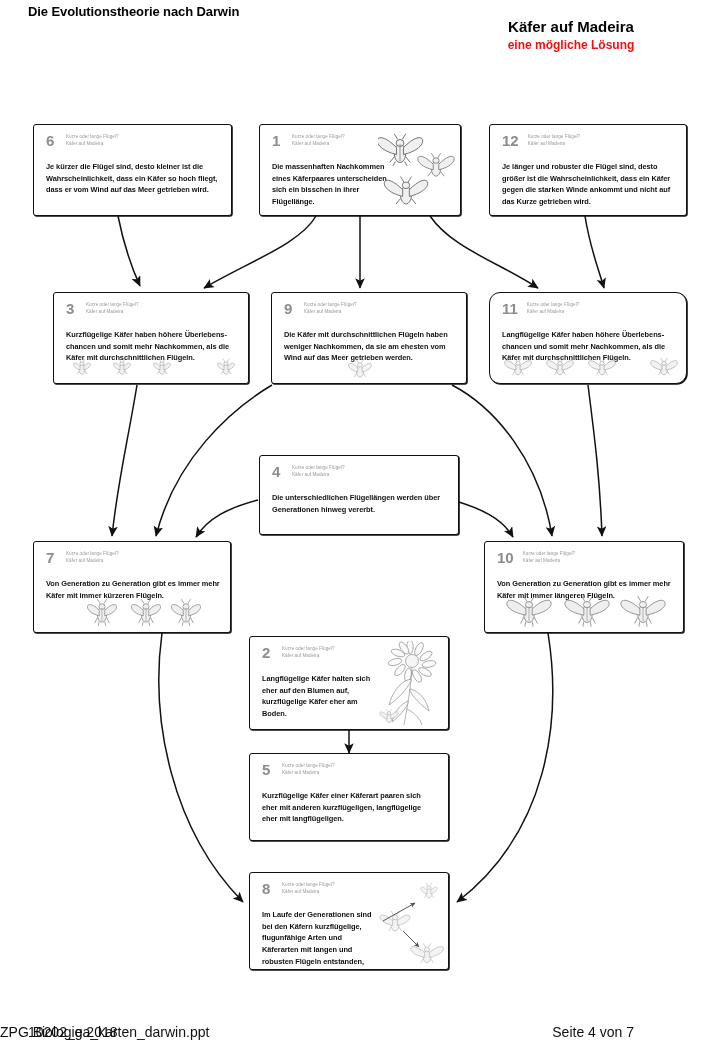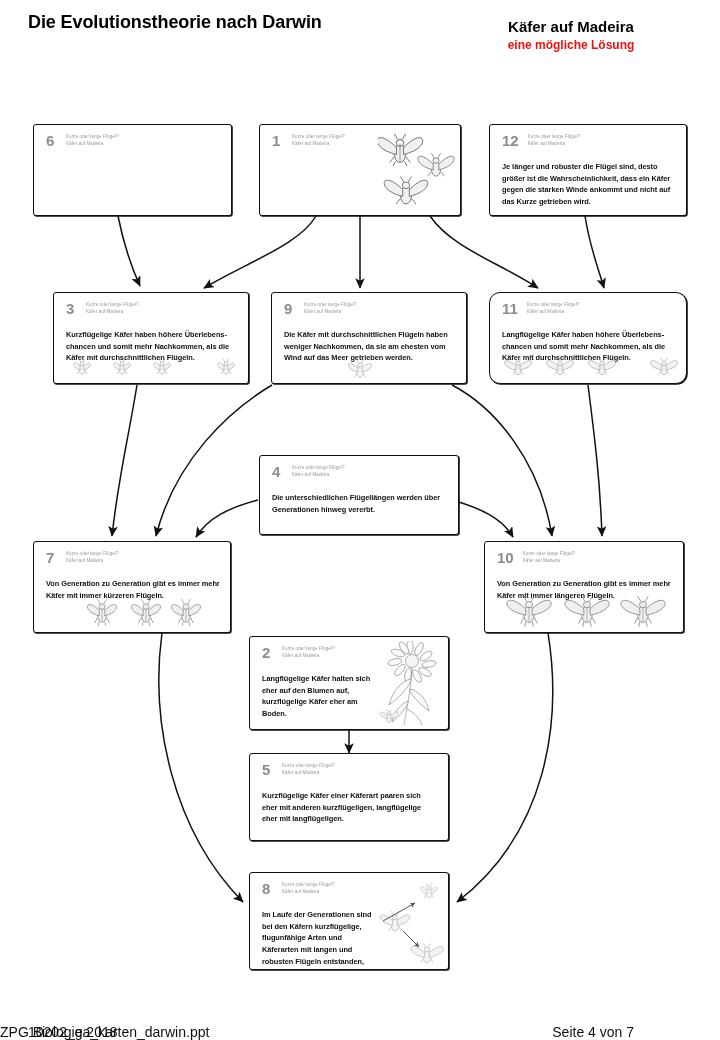--- a/index.html
+++ b/index.html
@@ -5,22 +5,22 @@
   html,body{margin:0;padding:0;}
   body{
     width:720px;height:1040px;background:#ffffff;
     font-family:"Liberation Sans", sans-serif;
     color:#1a1a1a;position:relative;overflow:hidden;
   }
   .page{position:relative;width:720px;height:1040px;}
 
   
   .hdr-left{
-    position:absolute;left:28px;top:12px;
-    font-size:18px;font-weight:bold;letter-spacing:-0.1px;color:#000;
+    position:absolute;left:28px;top:4px;
+    font-size:13px;font-weight:bold;letter-spacing:-0.1px;color:#000;
   }
   .hdr-right{
     position:absolute;left:452px;top:18px;width:238px;text-align:center;
   }
   .hdr-right .t1{font-size:15px;font-weight:bold;color:#000;line-height:1.25;}
   .hdr-right .t2{font-size:12px;font-weight:bold;color:#ee1111;line-height:1.3;margin-top:1px;}
 
   
   .footer{position:absolute;left:0;top:1024px;width:662px;height:20px;font-size:14px;color:#111;}
   .footer .f-left{position:absolute;left:28px;top:0;}
@@ -110,30 +110,32 @@
   </svg>
 
   <div class="card" style="left:33px;top:124px;width:199px;height:92px;">
     <div class="chead">
       <span class="cnum">6</span>
       <span class="clbl">
         <span>Kurze oder lange Flügel?</span><br>
         <span>Käfer auf Madeira</span>
       </span>
     </div>
+    <div class="cbody">Je kürzer die Flügel sind, desto kleiner ist die Wahrscheinlichkeit, dass ein Käfer so hoch fliegt, dass er vom Wind auf das Meer getrieben wird.</div>
   </div>
 
   <div class="card narrow" style="left:259px;top:124px;width:202px;height:92px;">
     <div class="chead">
       <span class="cnum">1</span>
       <span class="clbl">
         <span>Kurze oder lange Flügel?</span><br>
         <span>Käfer auf Madeira</span>
       </span>
     </div>
+    <div class="cbody">Die massenhaften Nachkommen eines Käferpaares unterscheiden sich ein bisschen in ihrer Flügellänge.</div>
     <div class="art" style="right:2px;top:6px;width:80px;height:84px;">
       <svg viewBox="0 0 80 84" width="80" height="84">
         <g stroke="#555" stroke-width="0.7" fill="#f0f0f0">
 
           <g transform="translate(22,20) scale(1.15)">
             <ellipse cx="0" cy="2" rx="5" ry="8"></ellipse>
             <ellipse cx="0" cy="-7" rx="3.4" ry="3"></ellipse>
             <path d="M-2,-10 L-5,-15 M2,-10 L5,-15"></path>
             <path d="M-3,-3 C-16,-16 -22,-12 -19,-6 C-16,-1 -8,2 -3,3 Z"></path>
             <path d="M3,-3 C16,-16 22,-12 19,-6 C16,-1 8,2 3,3 Z"></path>

